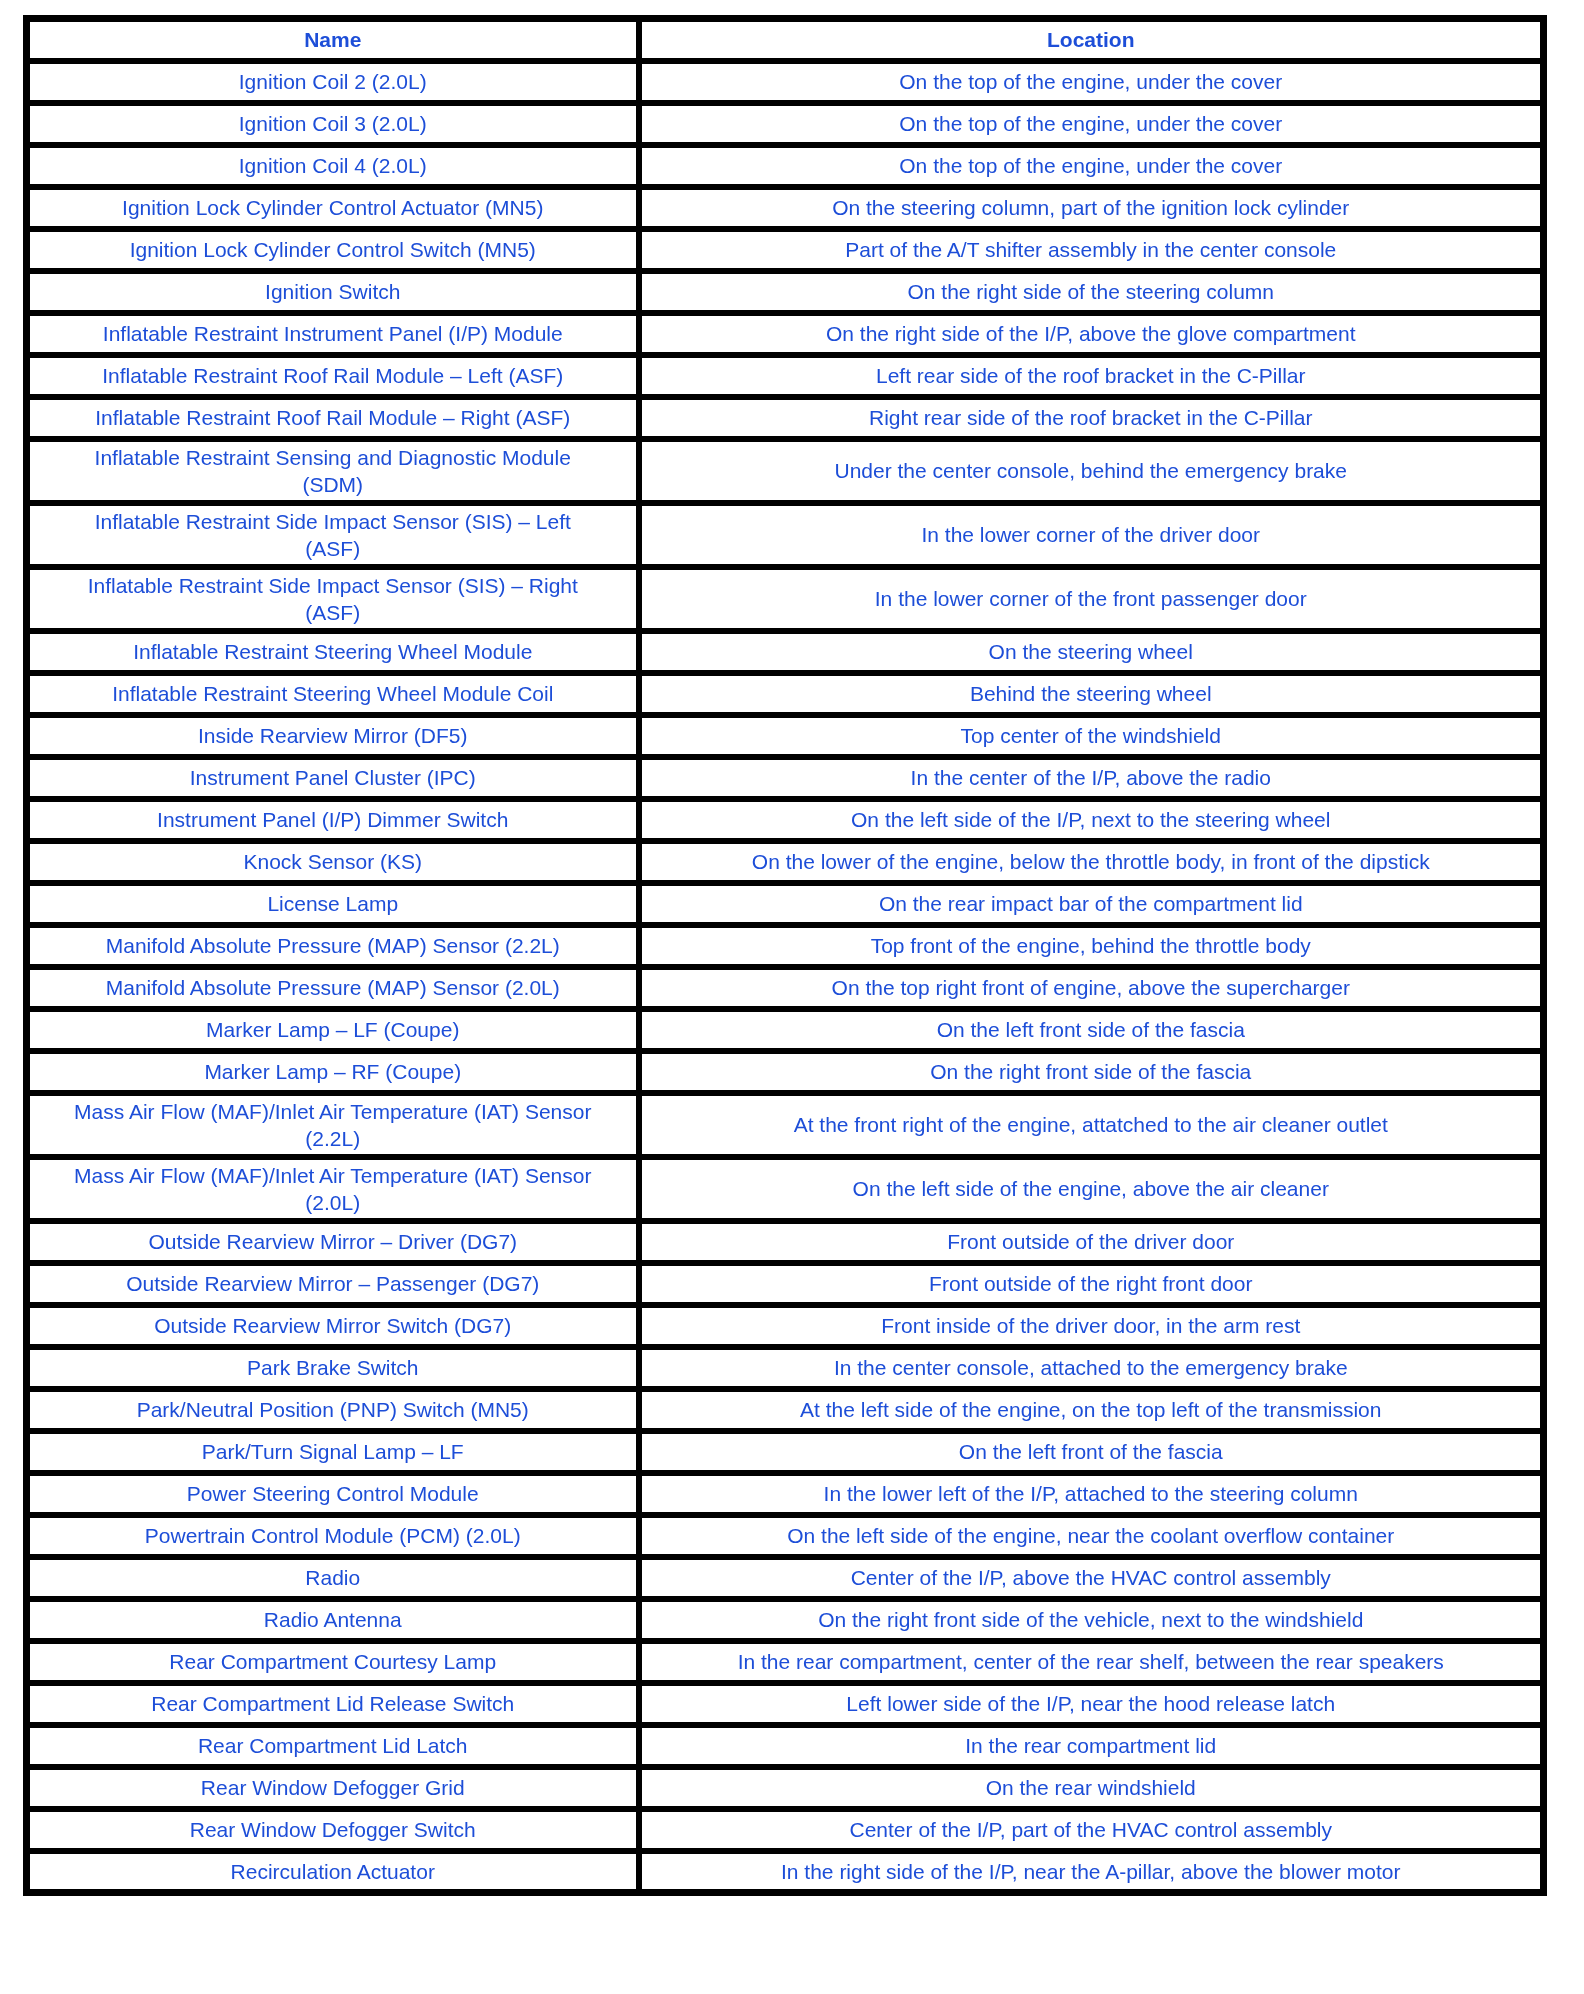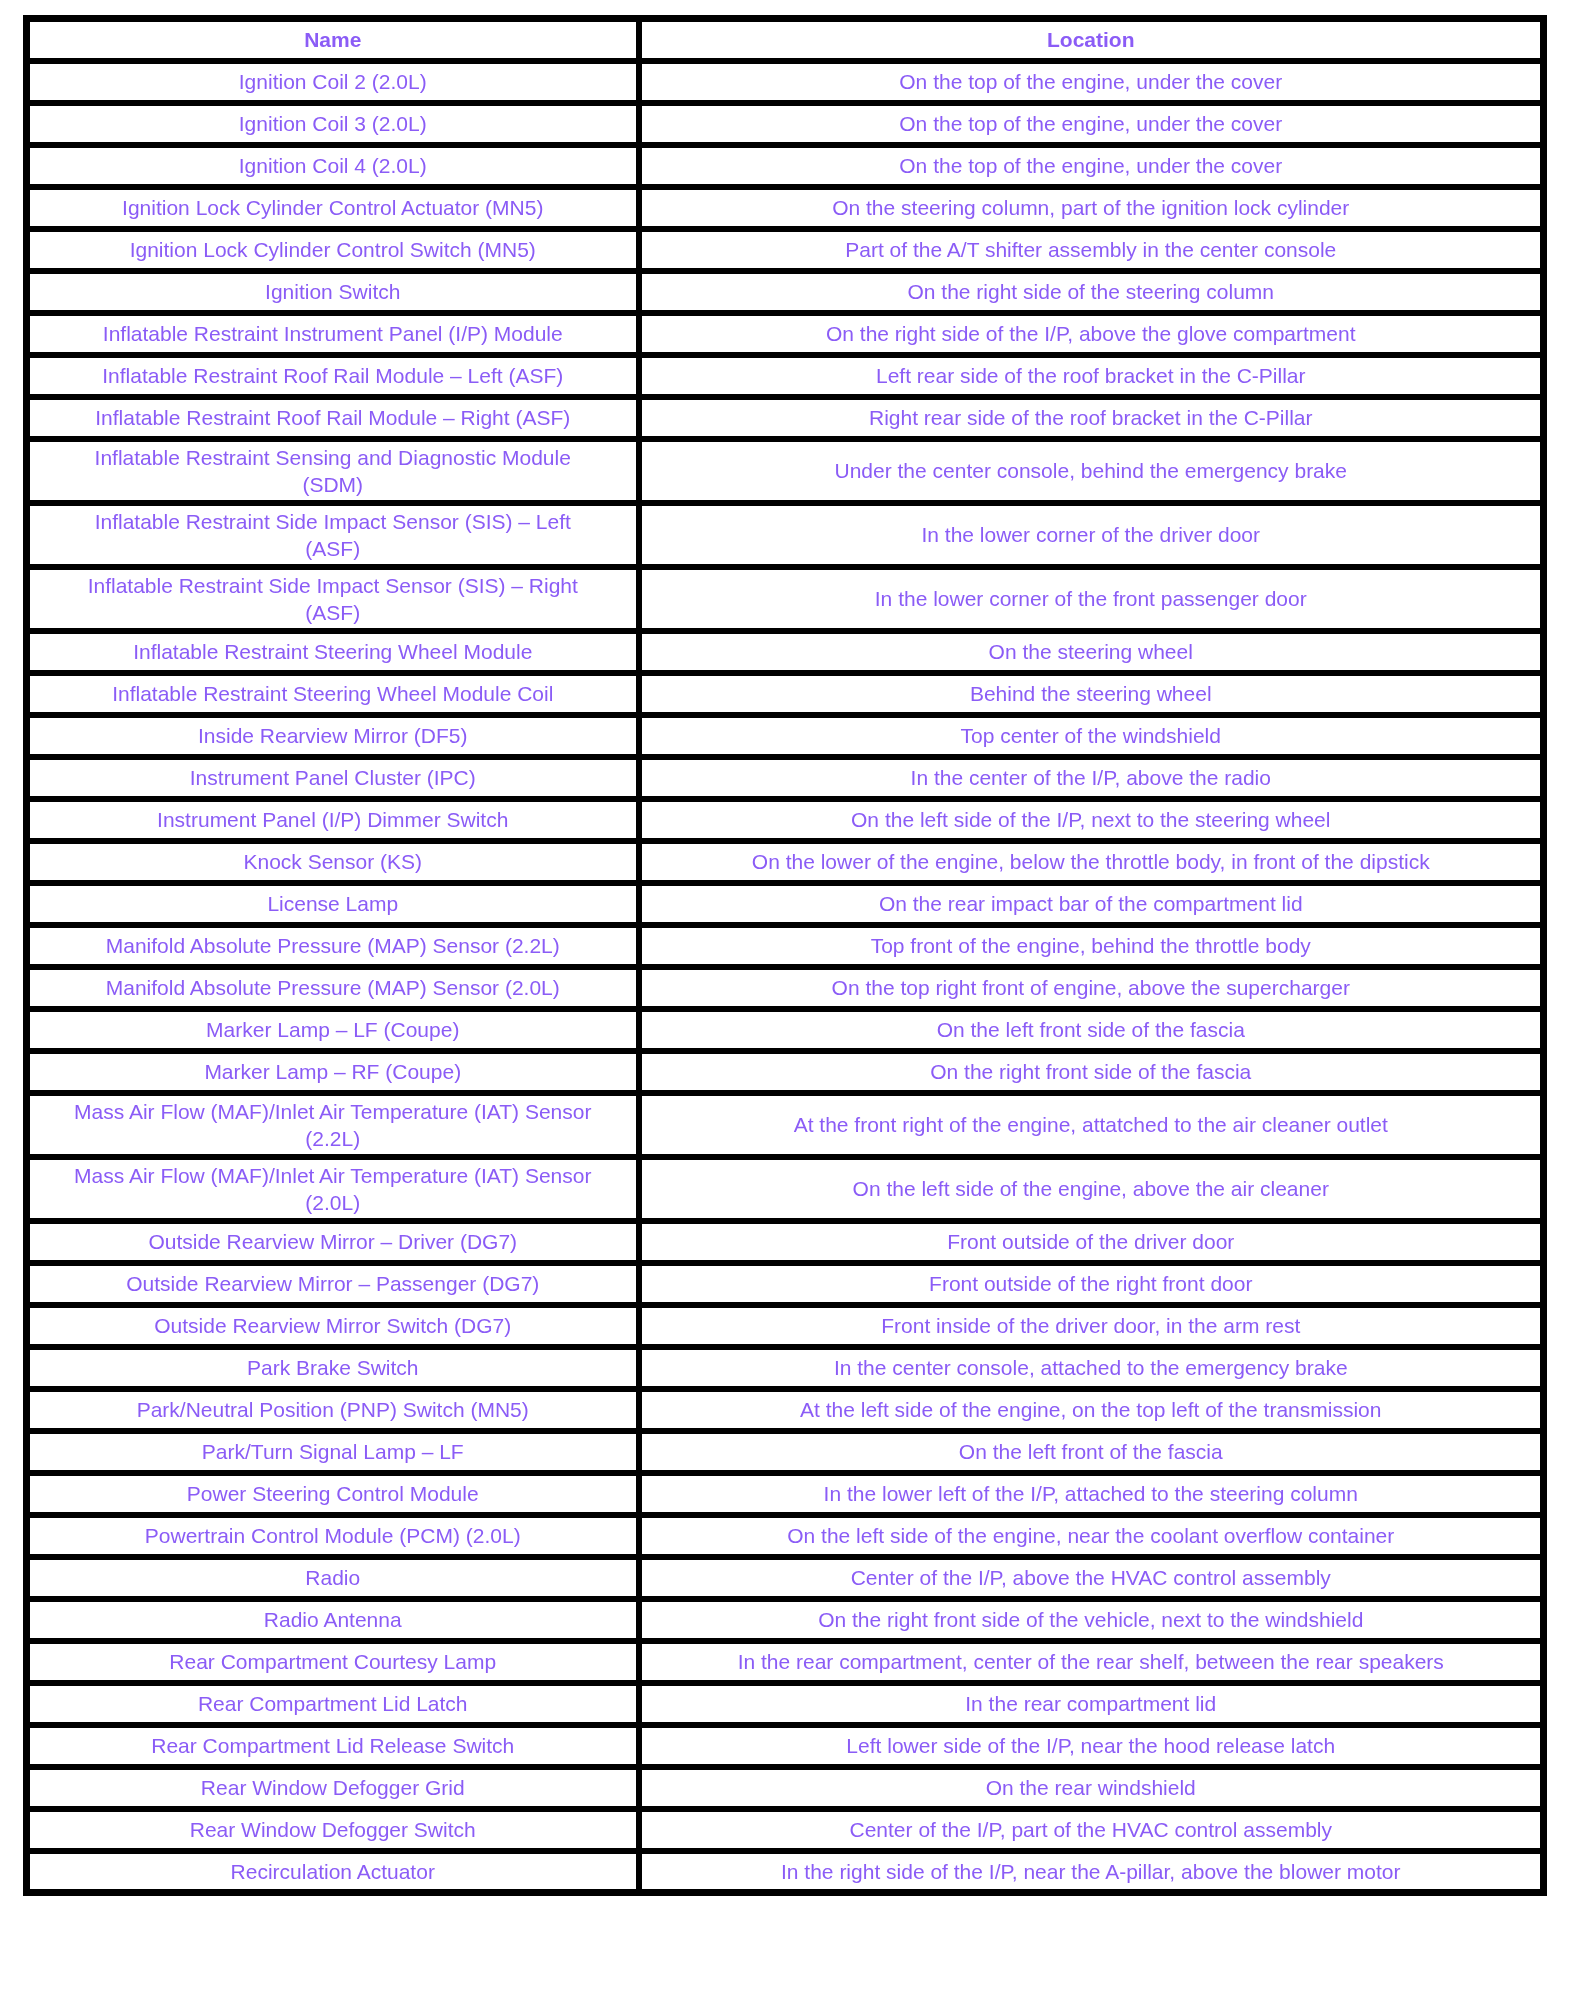--- a/index.html
+++ b/index.html
@@ -16,21 +16,21 @@
   }
   table.loc-table {
     position: absolute;
     left: 23px;
     top: 15px;
     width: 1517px;
     border-collapse: collapse;
     table-layout: fixed;
     border: 7px solid #000000;
     font-family: "Liberation Sans", sans-serif;
-    color: #8b5cf6;
+    color: #1d4ed8;
   }
   col.c1 { width: 612px; }
   col.c2 { width: 905px; }
   th, td {
     border: 6px solid #000000;
     text-align: center;
     vertical-align: middle;
     font-size: 21px;
     line-height: 27px;
     box-sizing: border-box;
@@ -202,26 +202,26 @@
   </tr>
         <tr>
     <td class="name">Radio Antenna</td>
     <td class="loc">On the right front side of the vehicle, next to the windshield</td>
   </tr>
         <tr>
     <td class="name">Rear Compartment Courtesy Lamp</td>
     <td class="loc">In the rear compartment, center of the rear shelf, between the rear speakers</td>
   </tr>
         <tr>
+    <td class="name">Rear Compartment Lid Release Switch</td>
+    <td class="loc">Left lower side of the I/P, near the hood release latch</td>
+  </tr>
+        <tr>
     <td class="name">Rear Compartment Lid Latch</td>
     <td class="loc">In the rear compartment lid</td>
-  </tr>
-        <tr>
-    <td class="name">Rear Compartment Lid Release Switch</td>
-    <td class="loc">Left lower side of the I/P, near the hood release latch</td>
   </tr>
         <tr>
     <td class="name">Rear Window Defogger Grid</td>
     <td class="loc">On the rear windshield</td>
   </tr>
         <tr>
     <td class="name">Rear Window Defogger Switch</td>
     <td class="loc">Center of the I/P, part of the HVAC control assembly</td>
   </tr>
         <tr>

